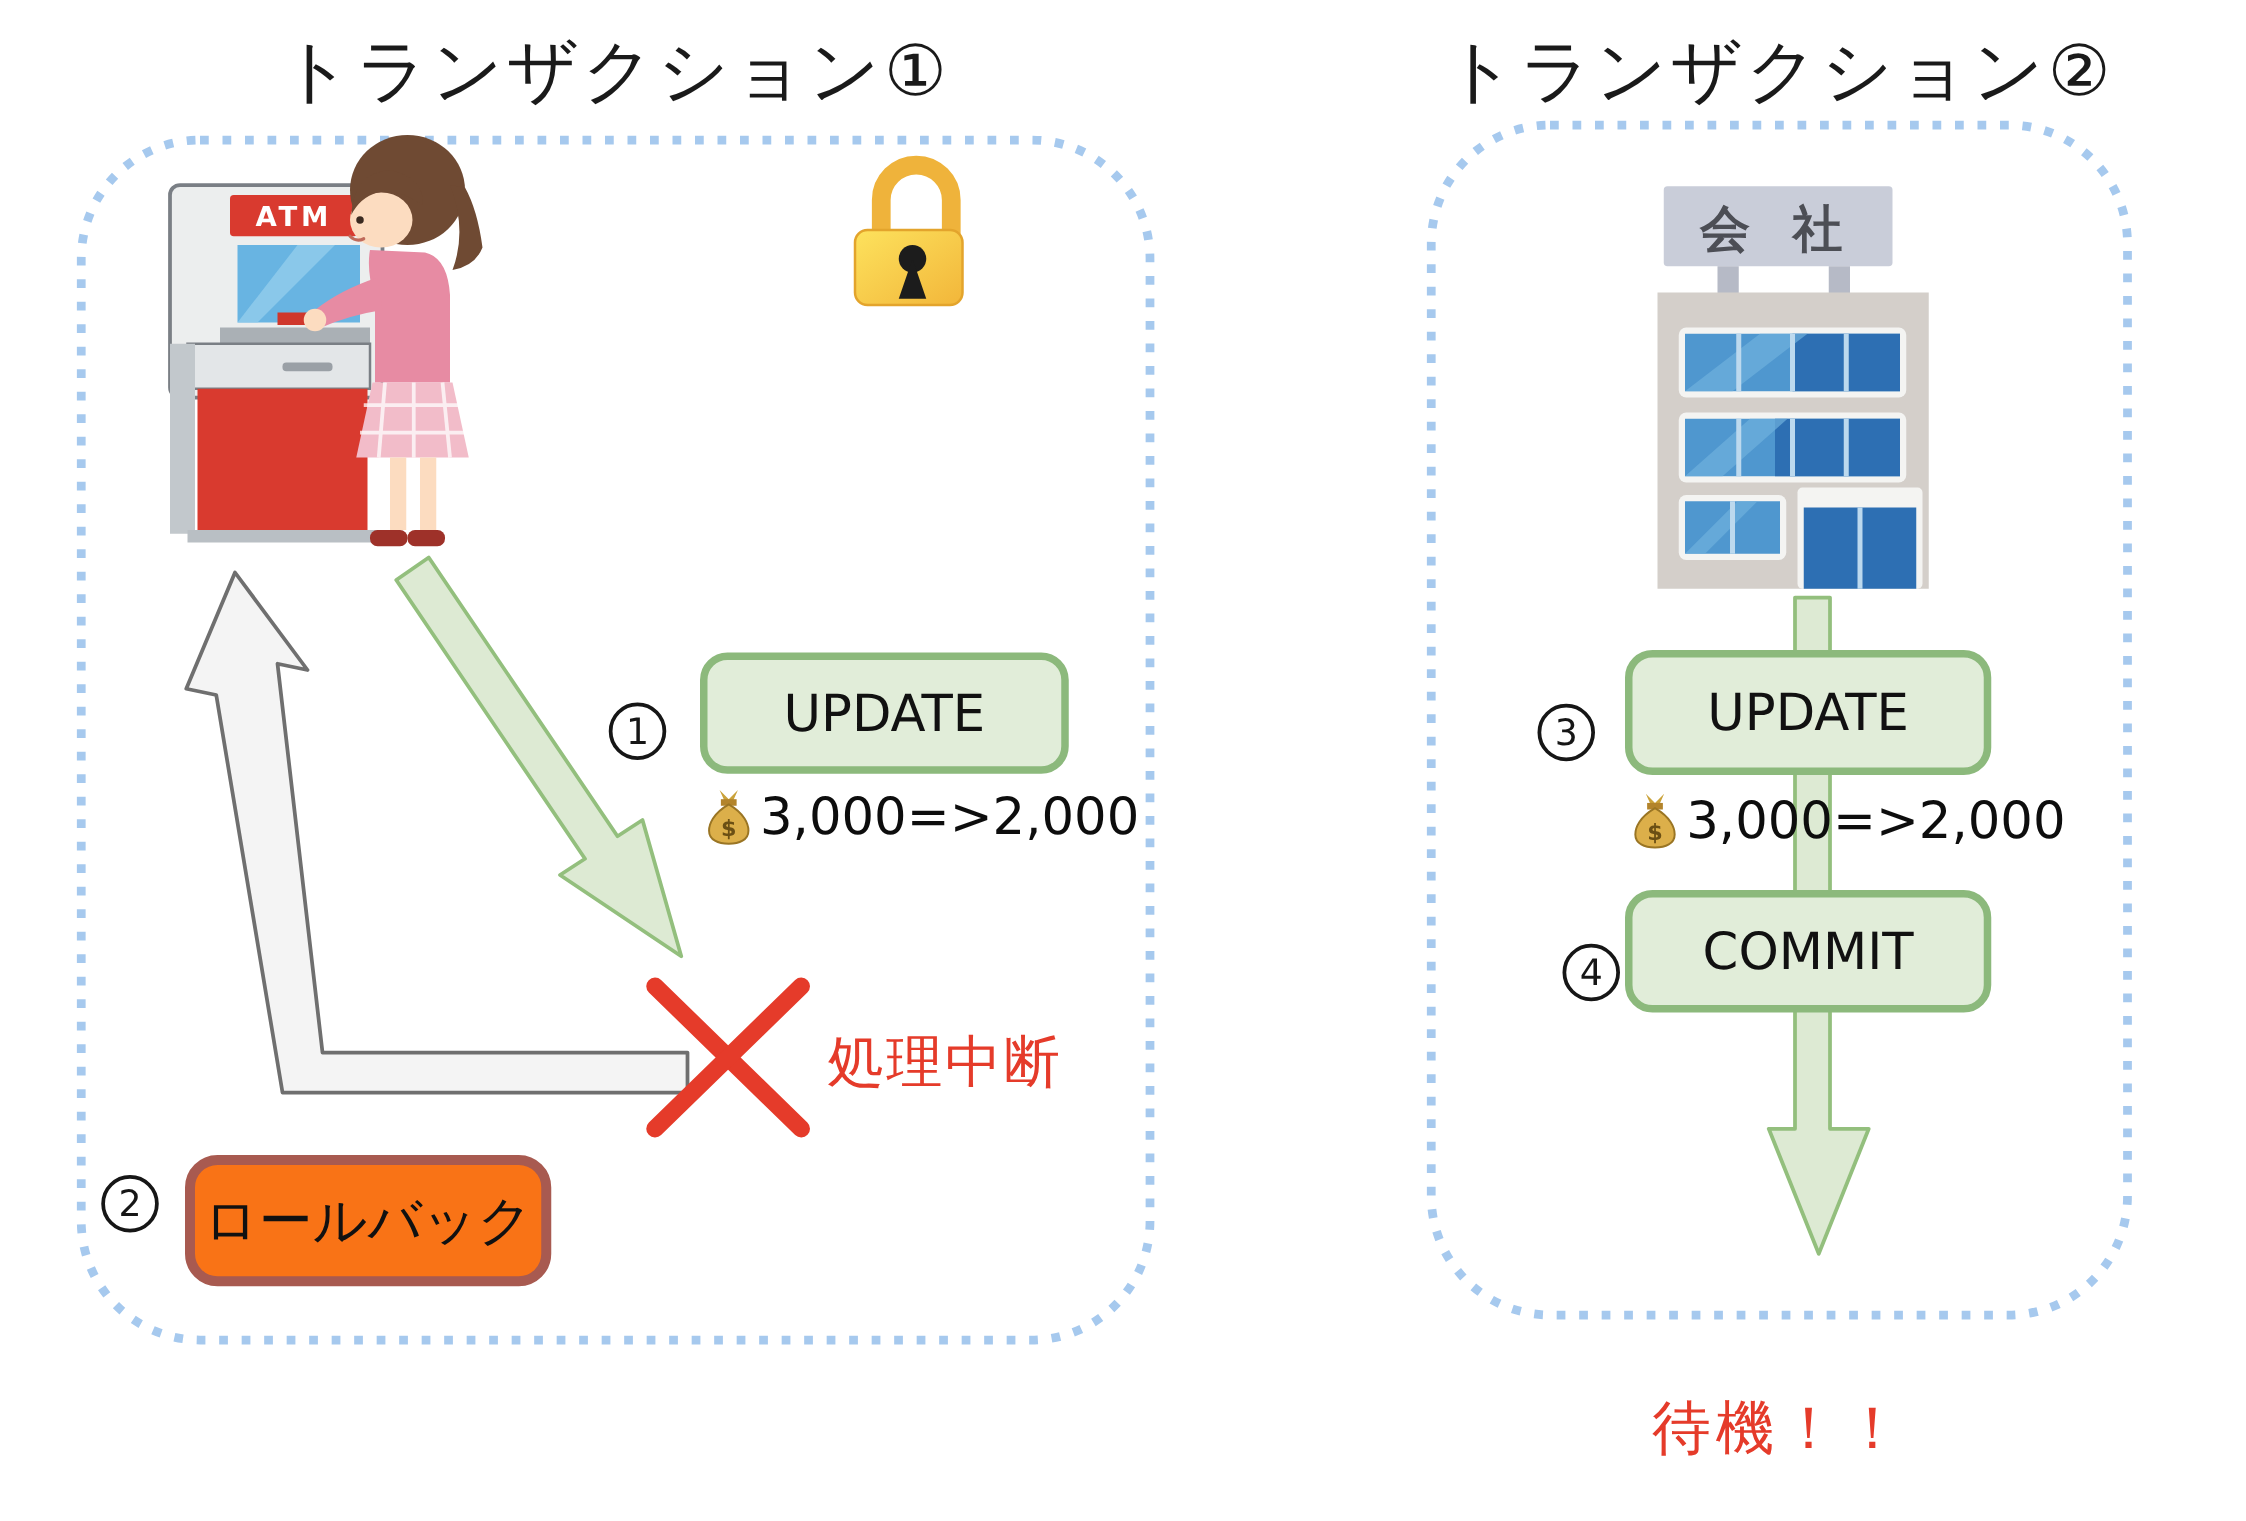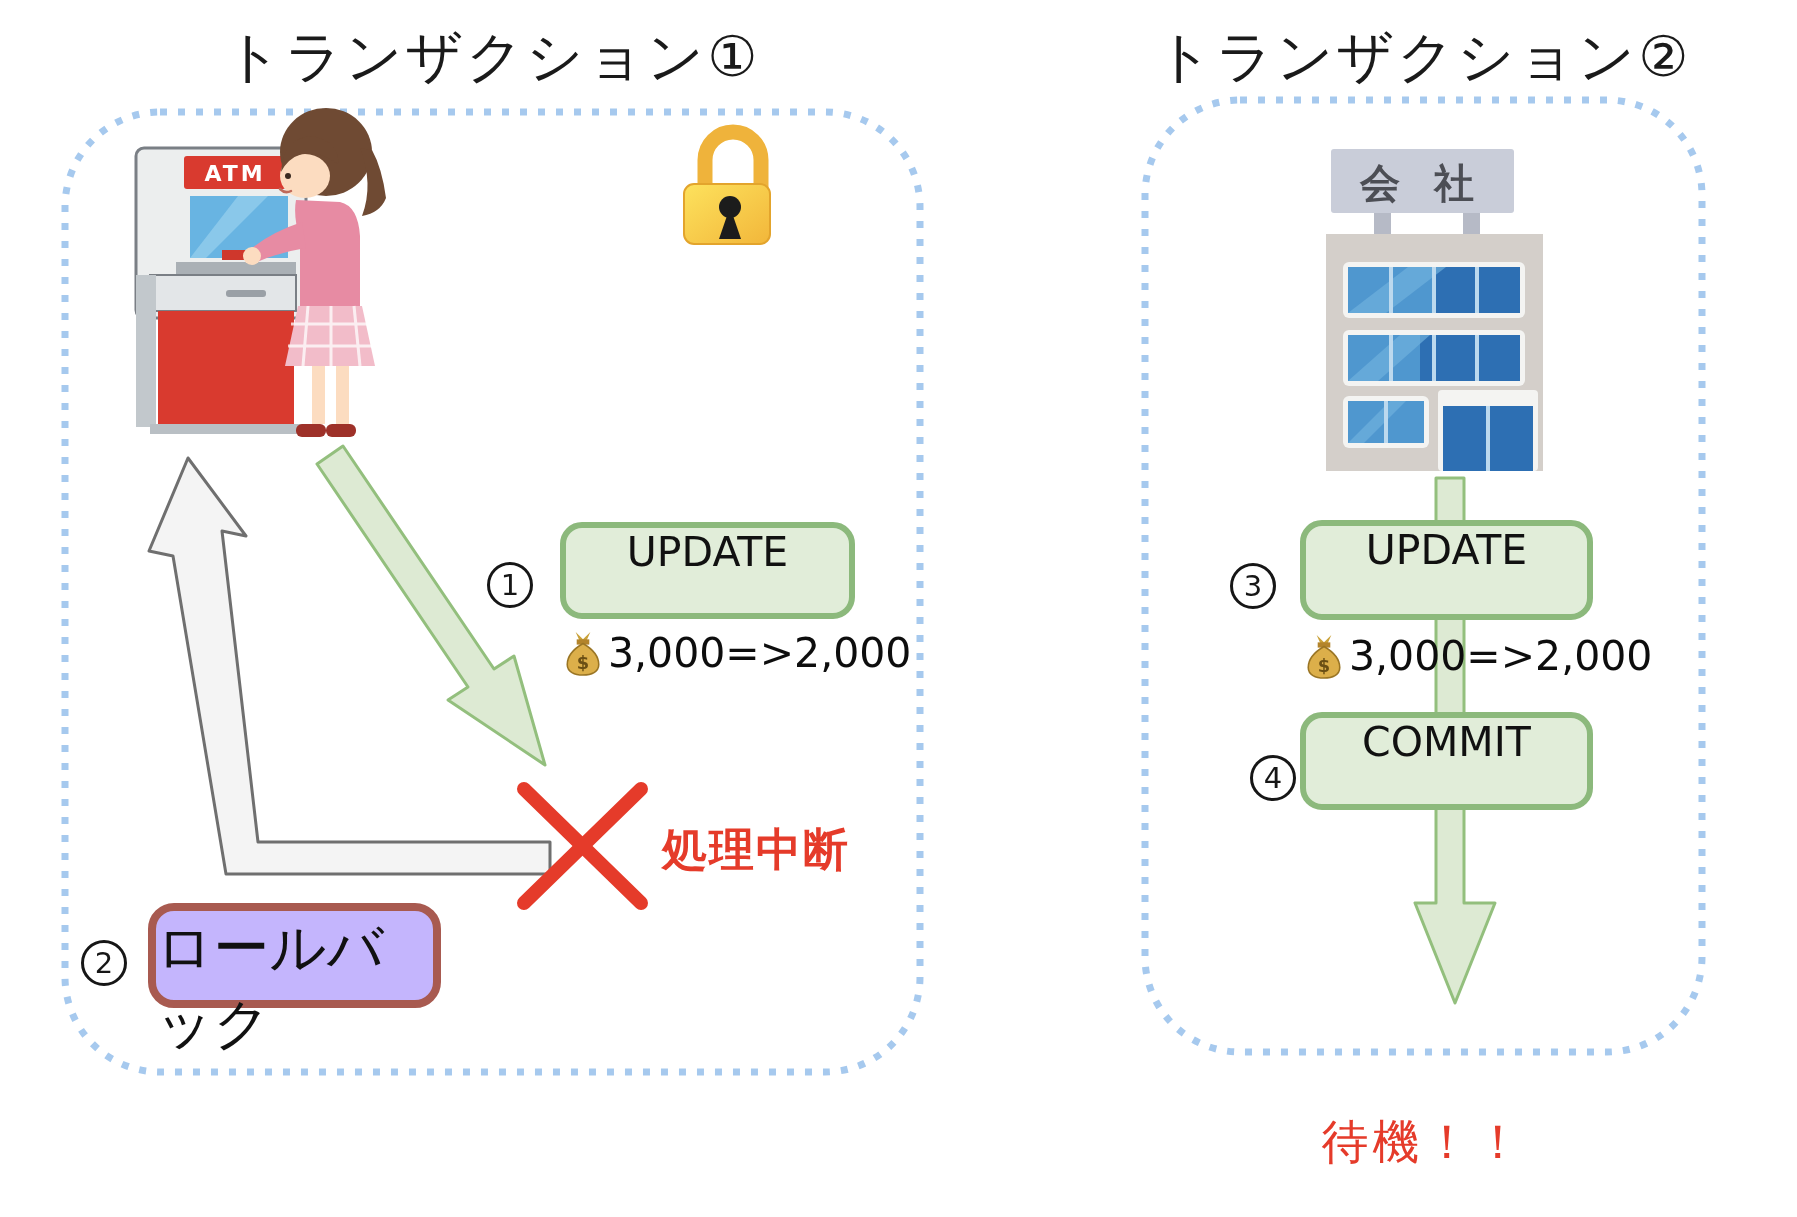--- a/index.html
+++ b/index.html
@@ -5,35 +5,35 @@
   html,body{margin:0;padding:0;background:#ffffff;}
   .canvas{
     position:relative;width:1797px;height:1217px;background:#ffffff;
     font-family:"DejaVu Sans","Liberation Sans",sans-serif;overflow:hidden;color:#141414;
   }
   .layer-svg{position:absolute;left:0;top:0;z-index:1;}
   .title{
     position:absolute;z-index:2;text-align:center;font-size:56px;letter-spacing:3px;color:#1a1a1a;
   }
   .btn{
-    position:absolute;z-index:2;display:flex;align-items:flex-start;justify-content:center;
+    position:absolute;z-index:2;display:flex;align-items:center;justify-content:center;
     box-sizing:border-box;font-size:41px;color:#111;
   }
   .btn-green{background:#e1edd9;border:6px solid #8cb97c;border-radius:22px;}
-  .btn-red{background:#c4b5fd;border:8px solid #a85a50;border-radius:26px;font-size:56px;}
+  .btn-red{background:#f97316;border:8px solid #a85a50;border-radius:26px;font-size:43px;margin-top:21px;}
   .step-circle{
     position:absolute;z-index:2;box-sizing:border-box;border:3px solid #161616;border-radius:50%;
     display:flex;align-items:center;justify-content:center;font-size:29px;color:#161616;background:#fff;
   }
   .amount{
     position:absolute;z-index:2;display:flex;align-items:center;gap:4px;font-size:41px;color:#0d0d0d;
   }
   .amount svg{flex:0 0 auto;}
   .red-text{position:absolute;z-index:2;color:#e53b2a;}
-  .interrupt{font-size:45px;letter-spacing:2px;font-weight:bold;}
+  .interrupt{font-size:45px;letter-spacing:2px;}
   .waiting{font-size:47px;letter-spacing:4px;text-align:center;margin-top:29px;}
 </style>
 </head>
 <body>
 
 <div class="canvas">
 
   <svg class="layer-svg" width="1797" height="1217" viewBox="0 0 1797 1217">
     <defs>
       <linearGradient id="goldGrad" x1="0" y1="0" x2="1" y2="1">

